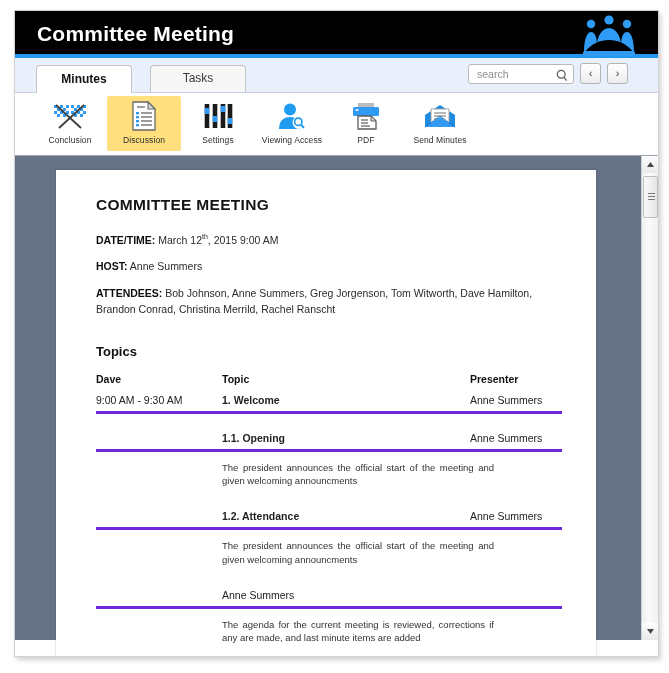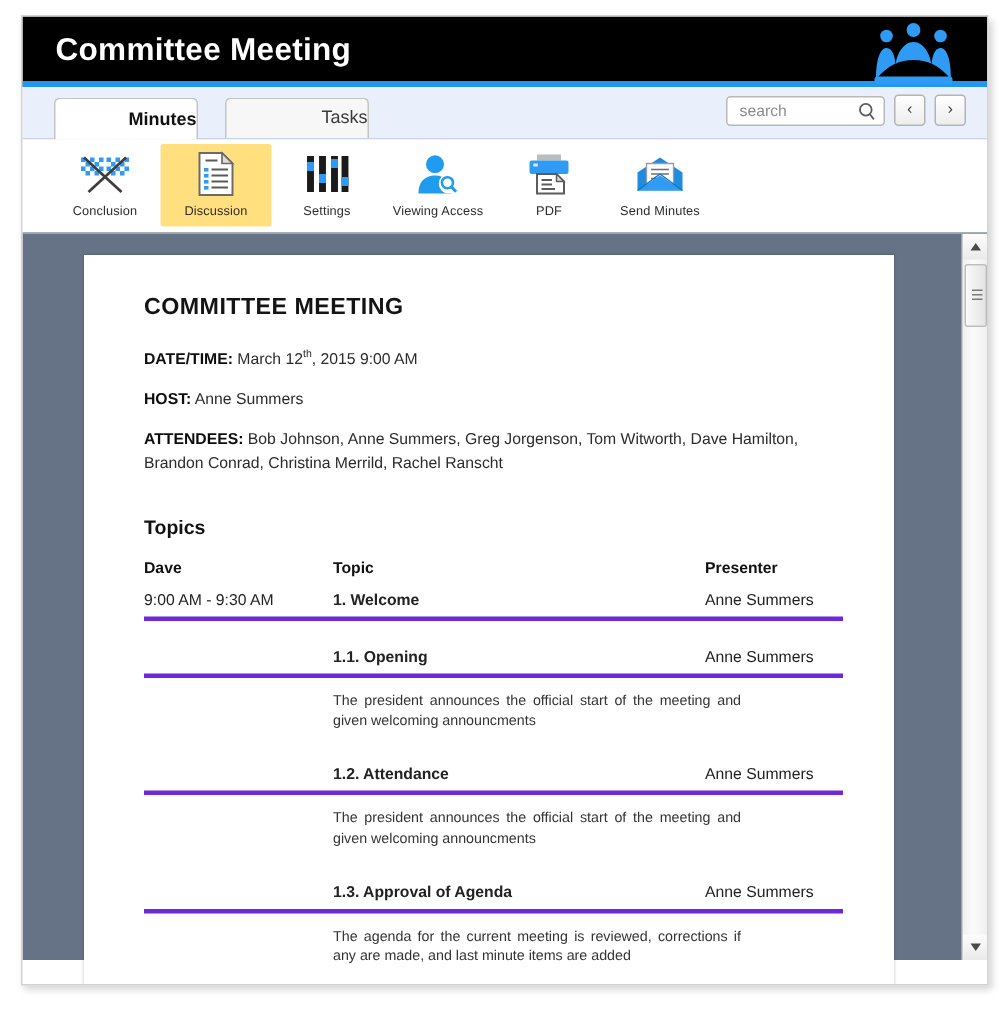--- a/index.html
+++ b/index.html
@@ -51,21 +51,21 @@
   .tabs {
     position: absolute;
     left: 21px; bottom: -1px;
     display: flex;
     gap: 0px;
   }
   .tab {
     width: 96px;
     height: 27px;
     line-height: 25px;
-    text-align: right;
+    text-align: center;
     font-size: 12px;
     color: #3a3a3a;
     background: #f7f7f7;
     border: 1px solid #c4c4c4;
     border-bottom: none;
     border-top-left-radius: 4px;
     border-top-right-radius: 4px;
     cursor: pointer;
     position: relative;
   }
@@ -74,21 +74,21 @@
     background: #ffffff;
     font-weight: bold;
     color: #111;
     z-index: 2;
     height: 28px;
     line-height: 27px;
   }
 
   .searchzone {
     position: absolute;
-    right: 14px; top: 5px;
+    right: 30px; top: 5px;
     display: flex;
     align-items: center;
     gap: 6px;
   }
   .searchbox {
     position: relative;
     width: 106px; height: 20px;
     background: #fff;
     border: 1px solid #b9b9b9;
     border-radius: 3px;
@@ -486,21 +486,20 @@
       </div>
       <div class="desc">
         <div class="c-time"></div>
         <div class="c-body">The president announces the official start of the meeting and given welcoming announcments</div>
       </div>
 
       <div class="spacer-row"></div>
 
       <div class="trow sub">
         <div class="c-time"></div>
-        <div class="c-topic">1.3. Approval of Agenda</div>
         <div class="c-pres">Anne Summers</div>
       </div>
       <div class="desc">
         <div class="c-time"></div>
         <div class="c-body">The agenda for the current meeting is reviewed, corrections if any are made, and last minute items are added</div>
       </div>
     </div>
 
     <div class="vscroll">
       <div class="sb-up">

